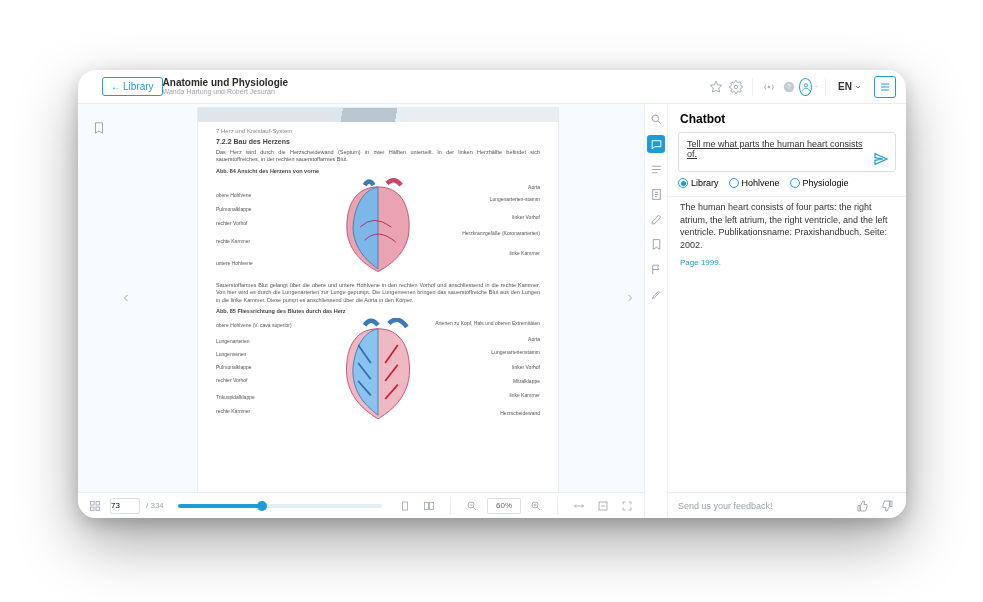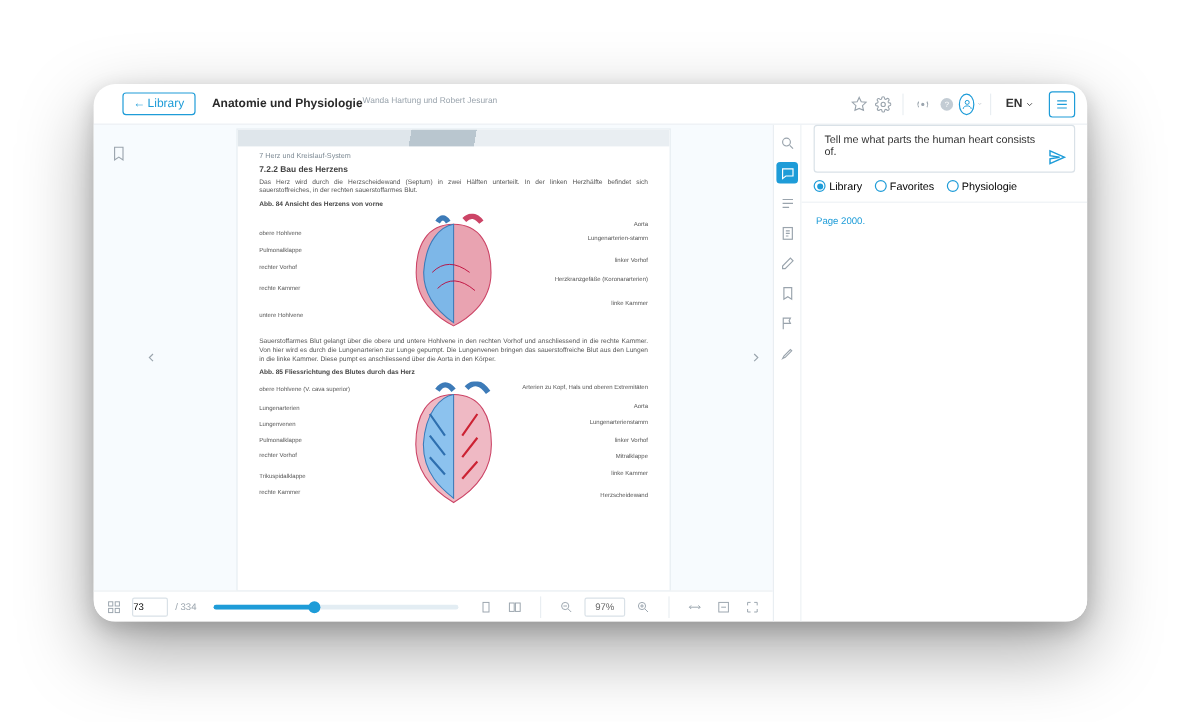--- a/index.html
+++ b/index.html
@@ -7,21 +7,21 @@
 
 .device {
   position: absolute; left: 78px; top: 70px; width: 828px; height: 448px;
   background: #fff; border-radius: 18px; box-shadow: 0 24px 60px rgba(0,0,0,.35), 0 6px 18px rgba(0,0,0,.18);
   overflow: hidden; display: flex; flex-direction: column;
 }
 
 
 .topbar { display: flex; align-items: center; height: 34px; border-bottom: 1px solid #e9eef2; padding: 0 10px 0 24px; }
 .lib-btn { border: 1px solid #1e9cd8; color: #1e9cd8; background: #fff; font-size: 10px; padding: 3px 8px; border-radius: 3px; cursor: pointer; display:flex; align-items:center; gap:2px;}
-.title-block { margin-left: 14px; display: flex; flex-direction: row; justify-content: center; line-height: 1.1; }
+.title-block { display: flex; flex-direction: column; justify-content: center; line-height: 1.1; }
 .doc-title { font-size: 10px; font-weight: 600; color: #2a2a2a; }
 .doc-authors { font-size: 7px; color: #9aa4ad; }
 .topbar-spacer { flex: 1; }
 .tb-icon { width: 20px; height: 20px; display: flex; align-items: center; justify-content: center; color: #9aa4ad; cursor: pointer; }
 .tb-sep { width: 1px; height: 18px; background: #e9eef2; margin: 0 6px; }
 .lang { font-size: 10px; font-weight: 600; color: #333; display: flex; align-items: center; gap: 2px; padding: 0 6px; cursor:pointer;}
 .menu-toggle { width:22px; height:22px; border:1px solid #1e9cd8; border-radius:3px; display:flex; align-items:center; justify-content:center; color:#1e9cd8; cursor:pointer; margin-left:6px;}
 .avatar-ring { width:18px; height:18px; border:1px solid #1e9cd8; border-radius:50%; display:flex; align-items:center; justify-content:center; }
 
 
@@ -57,21 +57,21 @@
 
 
 .rail { width: 24px; border-left: 1px solid #e9eef2; border-right: 1px solid #e9eef2; display: flex; flex-direction: column; align-items: center; padding-top: 6px; gap: 7px; background:#fff;}
 .rail-icon { width: 18px; height: 18px; display: flex; align-items: center; justify-content: center; color: #9aa4ad; cursor:pointer; border-radius:3px;}
 .rail-icon.active { background:#1e9cd8; color:#fff;}
 
 
 .panel { width: 238px; display: flex; flex-direction: column; background:#fff;}
 .panel-head { padding: 8px 12px 6px; font-size: 12px; font-weight: 700;}
 .chat-input-box { margin: 0 10px 6px; border: 1px solid #d9e1e7; border-radius: 3px; min-height: 40px; padding: 6px 8px; position:relative;}
-.chat-input-text { font-size: 9px; color:#333; border:none; outline:none; width: calc(100% - 20px); resize:none; font-family:inherit;}
+.chat-input-text { font-size: 9px; color:#333; border:none; outline:none; width: calc(100% - 20px); resize:none; font-family:inherit;text-decoration:underline;}
 .send-btn { position:absolute; right:6px; bottom:4px; color:#1e9cd8; cursor:pointer;}
 .scope-row { display:flex; gap:10px; padding: 0 10px 8px; font-size:9px; align-items:center;}
 .radio { display:flex; align-items:center; gap:3px; cursor:pointer;}
 .radio .dot { width:10px; height:10px; border:1.5px solid #1e9cd8; border-radius:50%; display:inline-flex; align-items:center; justify-content:center;}
 .radio.checked .dot::after { content:""; width:5px; height:5px; border-radius:50%; background:#1e9cd8;}
 .answer { padding: 4px 12px; font-size: 9px; color:#333; line-height:1.4; border-top:1px solid #eef2f5; flex:1;}
 .answer a { color:#1e9cd8; text-decoration:none; font-size:8px; display:block; margin-top:6px;}
 .panel-foot { border-top: 1px solid #e9eef2; height:26px; display:flex; align-items:center; padding:0 10px; font-size:9px; color:#9aa4ad; justify-content:space-between;}
 .thumbs { display:flex; gap:6px;}
 svg { display:block; }
@@ -247,21 +247,21 @@
               <rect x="13" y="5" width="8" height="14"></rect>
             </svg>
           </div>
         <div class="tb-sep"></div>
         <div class="foot-icon">
             <svg width="12" height="12" viewBox="0 0 24 24" fill="none" stroke="currentColor" stroke-width="1.6">
               <circle cx="10" cy="10" r="6"></circle>
               <path d="M7 10h6M20 20l-5-5"></path>
             </svg>
           </div>
-        <div class="zoom-pct">97%</div>
+        <div class="zoom-pct">60%</div>
         <div class="foot-icon">
             <svg width="12" height="12" viewBox="0 0 24 24" fill="none" stroke="currentColor" stroke-width="1.6">
               <circle cx="10" cy="10" r="6"></circle>
               <path d="M7 10h6M10 7v6M20 20l-5-5"></path>
             </svg>
           </div>
         <div class="tb-sep"></div>
         <div class="foot-icon">
             <svg width="12" height="12" viewBox="0 0 24 24" fill="none" stroke="currentColor" stroke-width="1.6">
               <path d="M3 12h18M6 9l-3 3 3 3M18 9l3 3-3 3"></path>
@@ -320,41 +320,58 @@
           </svg>
         </div>
       <div class="rail-icon">
           <svg width="13" height="13" viewBox="0 0 24 24" fill="none" stroke="currentColor" stroke-width="1.8">
             <path d="M4 20l4-2 10-10-2-2L6 16l-2 4z"></path>
           </svg>
         </div>
     </div>
 
     <div class="panel">
+      <div class="panel-head">Chatbot</div>
       <div class="chat-input-box">
         <div class="chat-input-text" contenteditable="true" style="">Tell me what parts the human heart consists of.</div>
         <div class="send-btn">
           <svg width="16" height="16" viewBox="0 0 24 24" fill="none" stroke="currentColor" stroke-width="1.8">
               <path d="M3 20l18-8L3 4v6l12 2-12 2v6z"></path>
             </svg>
         </div>
       </div>
       <div class="scope-row">
         <label class="radio checked">
             <span class="dot"></span>
             <span>Library</span>
           </label>
         <label class="radio">
             <span class="dot"></span>
-            <span>Favorites</span>
+            <span>Hohlvene</span>
           </label>
         <label class="radio">
             <span class="dot"></span>
             <span>Physiologie</span>
           </label>
       </div>
       <div class="answer">
-        <a href="#">Page 2000.</a>
+        <span>The human heart consists of four parts: the right atrium, the left atrium, the right ventricle, and the left ventricle. Publikationsname: Praxishandbuch. Seite: 2002.</span>
+        <a href="#">Page 1999.</a>
+      </div>
+      <div class="panel-foot">
+        <span>Send us your feedback!</span>
+        <div class="thumbs">
+          <span class="foot-icon">
+              <svg width="12" height="12" viewBox="0 0 24 24" fill="none" stroke="currentColor" stroke-width="1.8">
+                <path d="M7 22V11l5-9 3 1-1 6h6v5l-3 8H7zM2 11h4v11H2z"></path>
+              </svg>
+            </span>
+          <span class="foot-icon">
+              <svg width="12" height="12" viewBox="0 0 24 24" fill="none" stroke="currentColor" stroke-width="1.8">
+                <path d="M17 2v11l-5 9-3-1 1-6H4V10l3-8h10zM22 13h-4V2h4z"></path>
+              </svg>
+            </span>
+        </div>
       </div>
     </div>
 
   </div>
 </div>
 
 </body></html>

